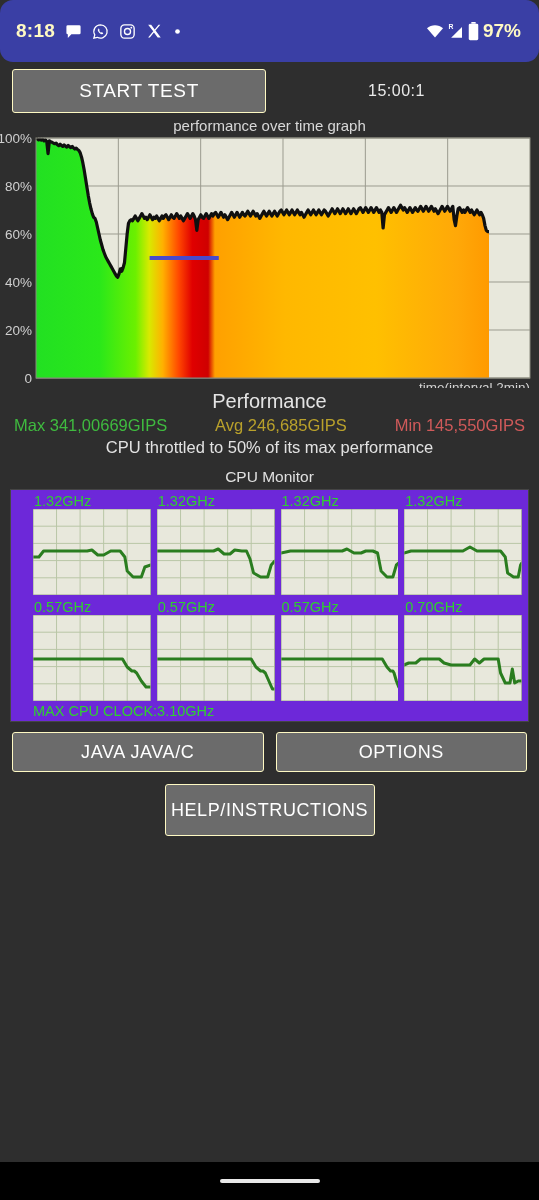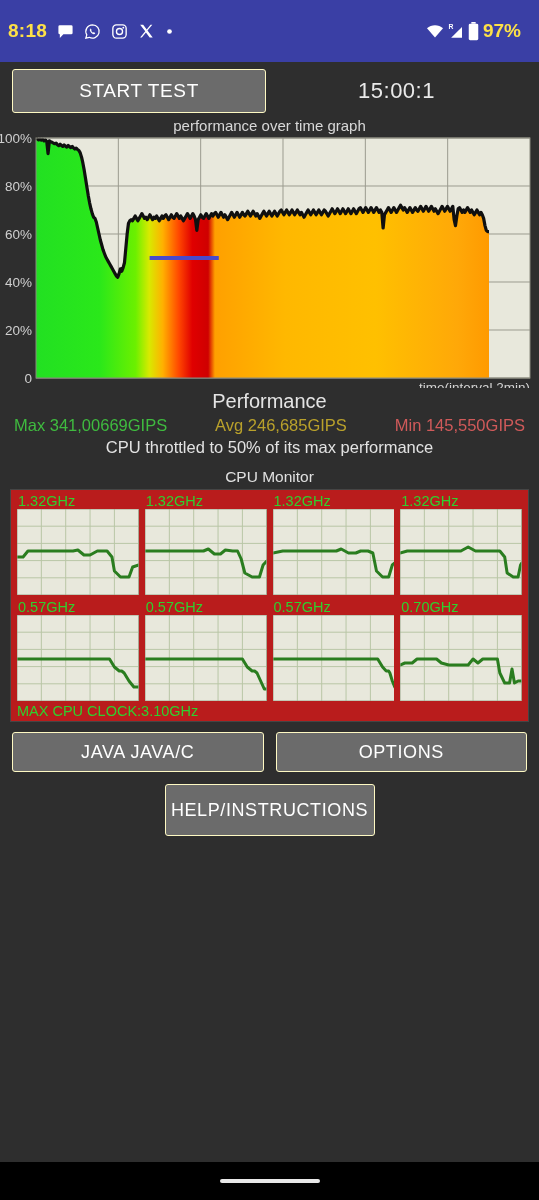--- a/index.html
+++ b/index.html
@@ -11,22 +11,23 @@
     position:relative;
   }
 
   
   .statusbar{
     height:62px;
     background:#3a3fa5;
     display:flex;
     align-items:center;
     justify-content:space-between;
-    padding:0 18px 0 8px;
-    color:#fde047;
+    padding:0 18px 0 16px;
+    color:#fef9c3;
+    border-radius:13px;
   }
   .sb-left{ display:flex; align-items:center; gap:10px; }
   .sb-time{ font-size:19px; font-weight:600; letter-spacing:.3px; }
   .sb-right{ display:flex; align-items:center; }
   .sb-pct{ font-size:19px; font-weight:600; margin-left:3px;}
   .ic{ display:inline-block; line-height:0; }
 
   
   .topbar{
     height:58px;
@@ -44,21 +45,21 @@
     display:flex;
     align-items:center;
     justify-content:center;
     cursor:pointer;
   }
   .btn-start{ width:254px; height:44px; }
   .timer{
     flex:1;
     text-align:center;
     color:#e9e9e9;
-    font-size:22px;
+    font-size:16px;
     letter-spacing:.5px;
   }
 
   
   .graph-wrap{ position:relative; width:539px; height:268px; }
   .graph-title{
     position:absolute; top:-3px; left:0; width:100%;
     text-align:center; color:#d8d8d8; font-size:15px;
   }
   .graph-svg{ position:absolute; top:0; left:0; }
@@ -88,23 +89,23 @@
 
   
   .cpu-head{
     text-align:center;
     color:#e0e0e0;
     font-size:15.5px;
     margin-top:11px;
   }
   .cpu-panel{
     margin:3px 10px 0 10px;
-    background:#b91c1c;
+    background:#6d28d9;
     border:1px solid #454545;
-    padding:3px 0 2px 0;
+    padding:3px 0 2px 16px;
   }
   .cpu-grid{
     display:grid;
     grid-template-columns:repeat(4,1fr);
     gap:4px 6px;
     padding:0 6px;
   }
   .cpu-cell{ position:relative; }
   .cpu-freq{
     color:#2fd02f;

